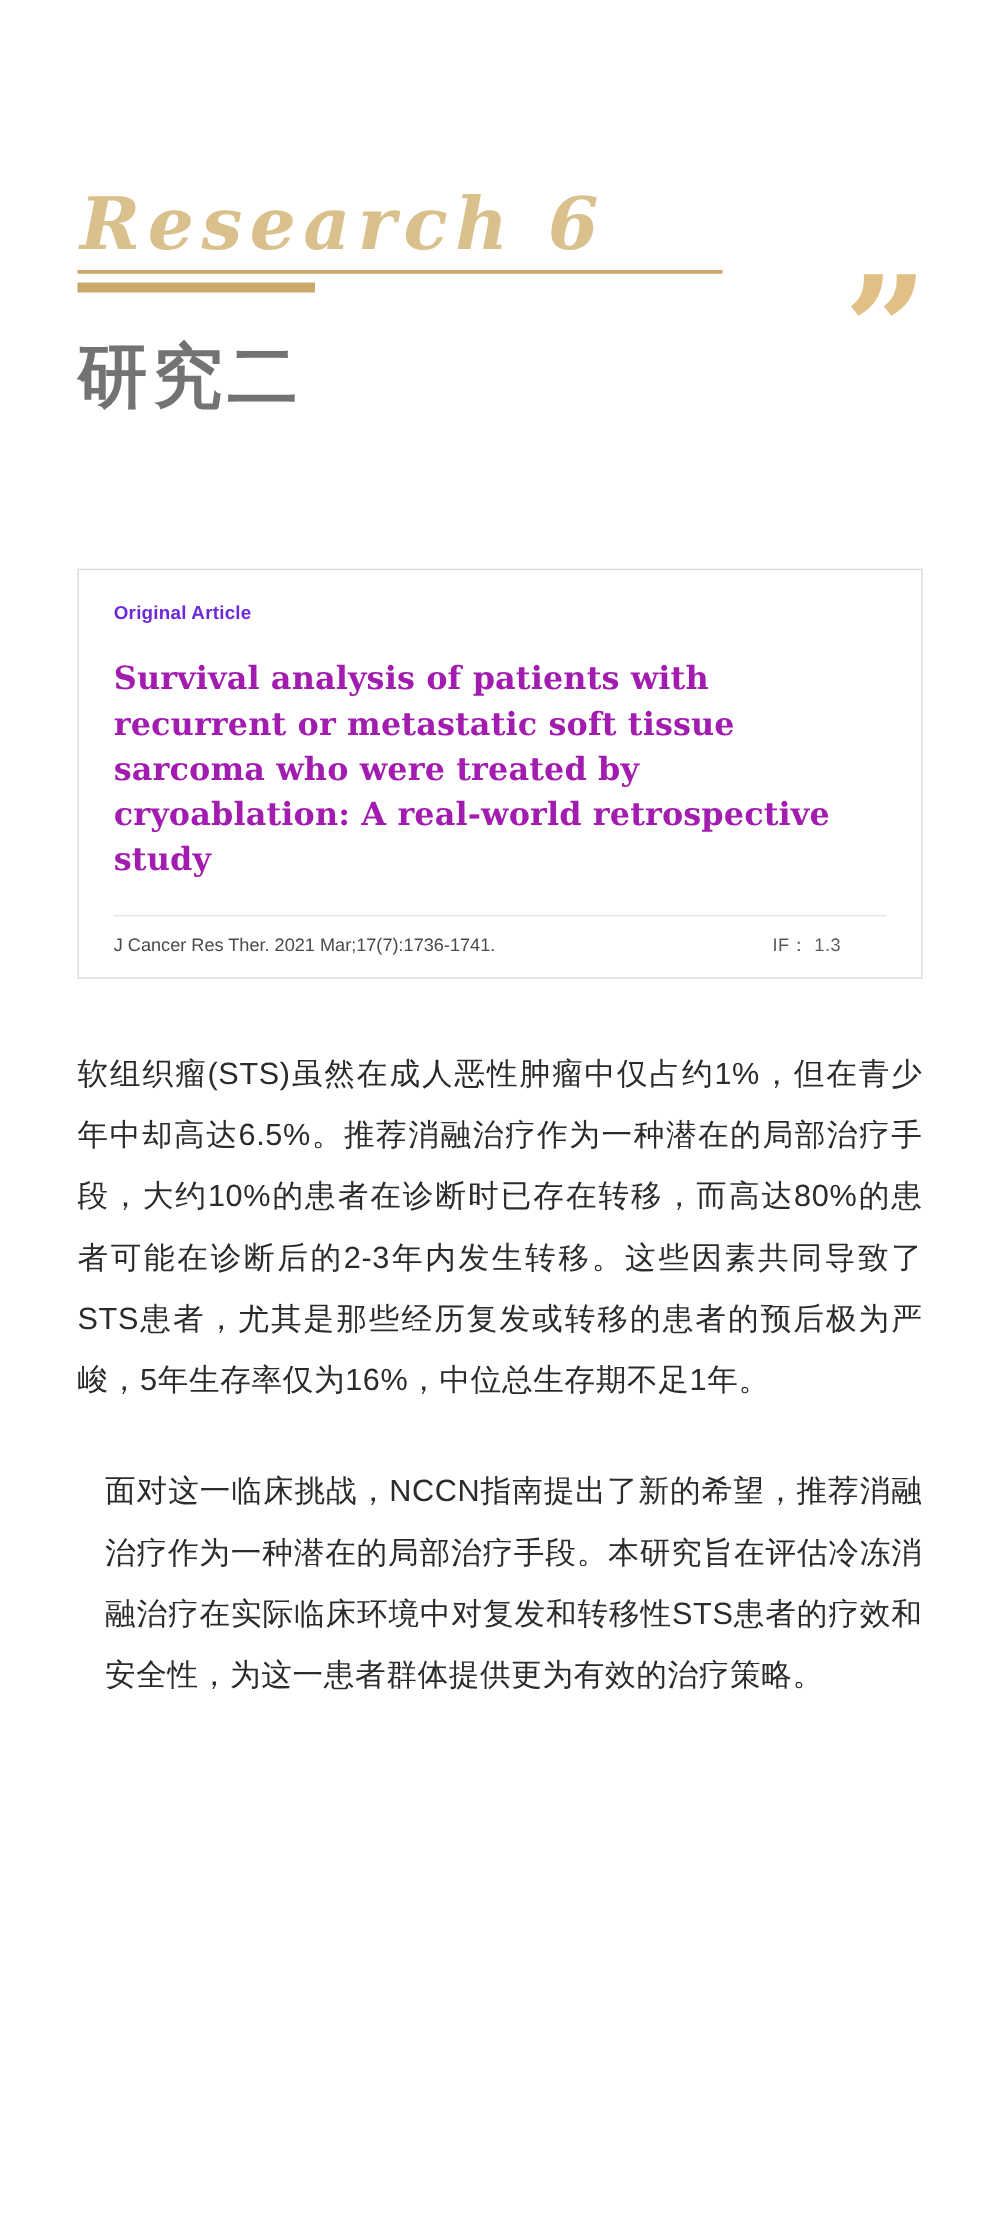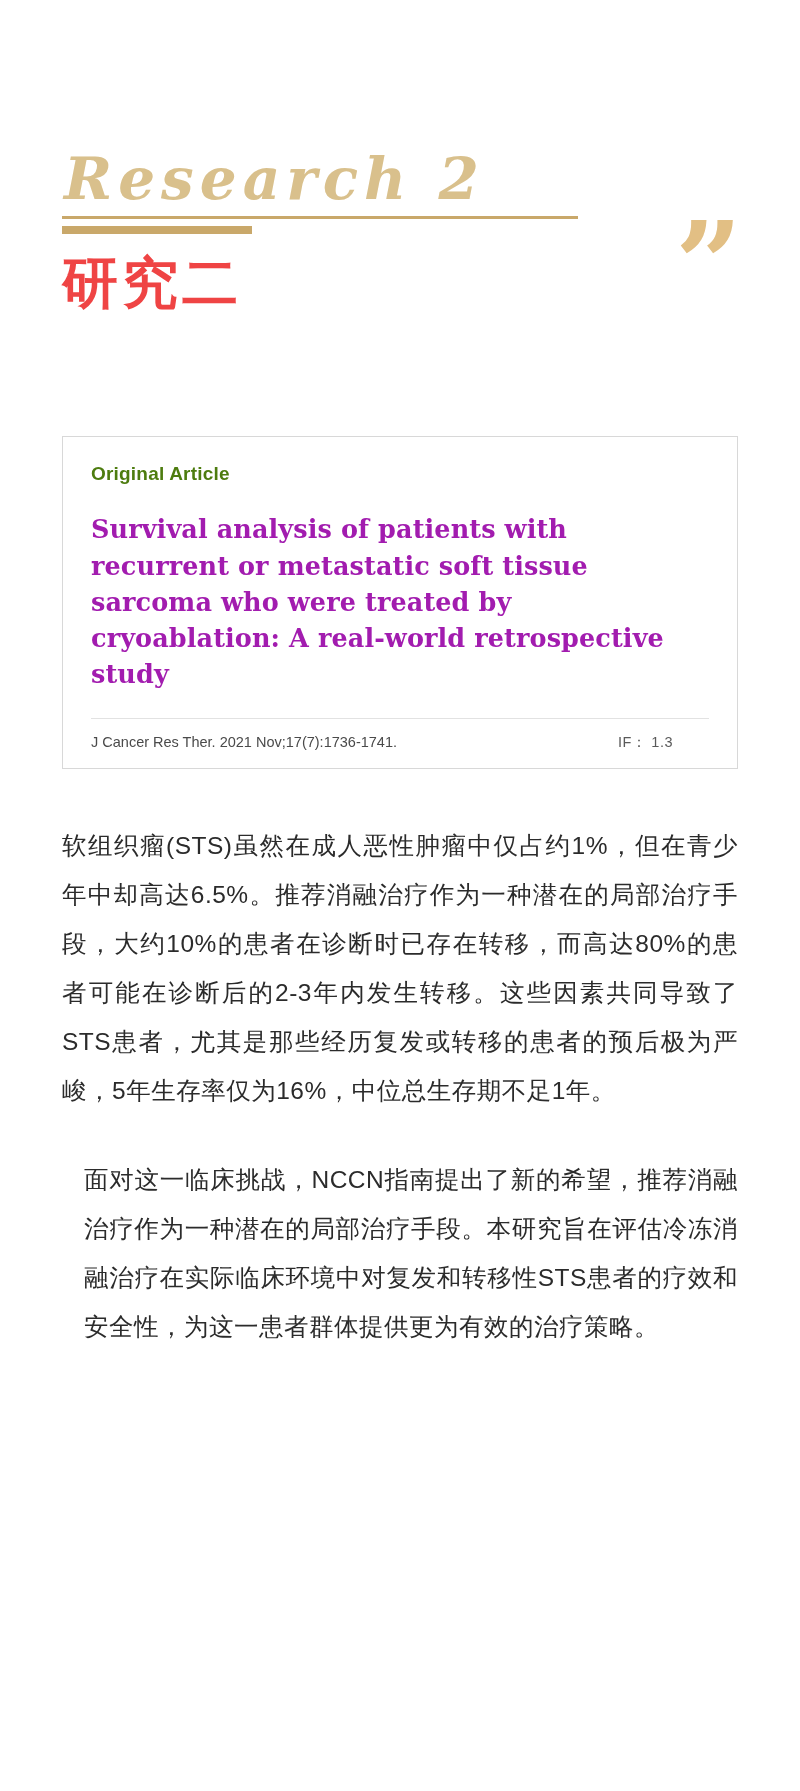--- a/index.html
+++ b/index.html
@@ -64,22 +64,22 @@
     height: 8px;
     background: #c9a86a;
   }
 
   .cn-title {
     font-family: "DejaVu Serif", "Liberation Serif", serif;
     font-weight: 700;
     font-size: 56px;
     line-height: 1.15;
     letter-spacing: 4px;
-    color: #ef4444;
-    margin: 6px 0 0 0;
+    color: #737373;
+    margin: 25px 0 0 0;
   }
 
   .quote-mark {
     position: absolute;
     right: 0;
     top: 218px;
     font-family: "DejaVu Serif", "Liberation Serif", serif;
     font-weight: 700;
     font-size: 116px;
     line-height: 0.8;
@@ -93,22 +93,22 @@
     margin-top: 122px;
     border: 1px solid #d8d8d8;
     background: #ffffff;
     padding: 26px 28px 0 28px;
     box-sizing: border-box;
   }
 
   .article-kicker {
     font-family: "Liberation Sans", sans-serif;
     font-weight: 700;
-    font-size: 19px;
-    color: #4d7c0f;
+    font-size: 15px;
+    color: #6d28d9;
     letter-spacing: 0.2px;
     margin: 0 0 26px 0;
   }
 
   .article-title {
     font-family: "DejaVu Serif", "Liberation Serif", serif;
     font-weight: 700;
     font-size: 25.5px;
     line-height: 1.42;
     color: #a21caf;
@@ -147,39 +147,39 @@
     letter-spacing: 0.5px;
   }
   .body-copy p:last-child { margin-bottom: 60px; margin-left: 22px; }
 </style>
 </head>
 <body>
 
 <div class="page">
 
   <div class="header">
-    <div class="script-title">Research 2</div>
+    <div class="script-title">Research 6</div>
 
     <div class="rule-wrap">
       <div class="rule-thin"></div>
       <div class="rule-thick"></div>
     </div>
 
     <h1 class="cn-title">研究二</h1>
 
     <div class="quote-mark">”</div>
   </div>
 
   <div class="article-card">
     <div class="article-kicker">Original Article</div>
 
     <div class="article-title">Survival analysis of patients with recurrent or metastatic soft tissue sarcoma who were treated by cryoablation: A real-world retrospective study</div>
 
     <div class="article-meta">
-      <span class="citation">J Cancer Res Ther. 2021 Nov;17(7):1736-1741.</span>
+      <span class="citation">J Cancer Res Ther. 2021 Mar;17(7):1736-1741.</span>
       <span class="impact">IF： 1.3</span>
     </div>
   </div>
 
   <div class="body-copy">
     <p>软组织瘤(STS)虽然在成人恶性肿瘤中仅占约1%，但在青少年中却高达6.5%。推荐消融治疗作为一种潜在的局部治疗手段，大约10%的患者在诊断时已存在转移，而高达80%的患者可能在诊断后的2-3年内发生转移。这些因素共同导致了STS患者，尤其是那些经历复发或转移的患者的预后极为严峻，5年生存率仅为16%，中位总生存期不足1年。</p>
     <p>面对这一临床挑战，NCCN指南提出了新的希望，推荐消融治疗作为一种潜在的局部治疗手段。本研究旨在评估冷冻消融治疗在实际临床环境中对复发和转移性STS患者的疗效和安全性，为这一患者群体提供更为有效的治疗策略。</p>
   </div>
 
 </div>

